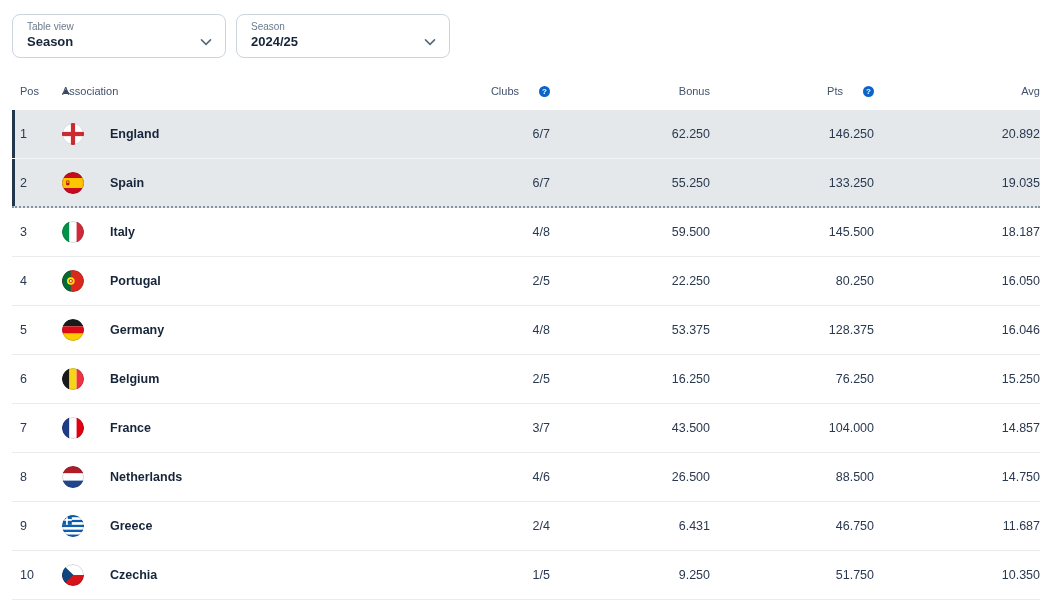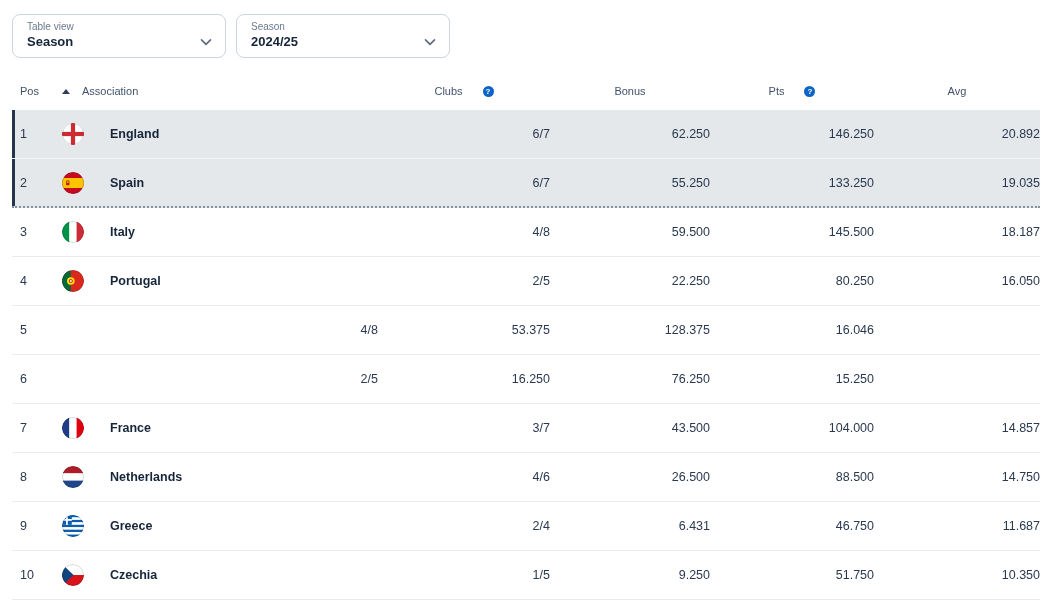--- a/index.html
+++ b/index.html
@@ -30,24 +30,24 @@
   .select-chevron{position:absolute;right:13px;top:50%;transform:translateY(-45%);display:block;height:8px;}
   .table-wrap{margin-left:12px;margin-top:14px;}
   .grid-row{
     display:grid;
     grid-template-columns:48px 318px 172px 160px 164px 166px;
     align-items:center;width:1028px;
   }
   .header-row{height:38px;font-size:11px;color:var(--text-header);}
   .hcell{display:flex;align-items:center;gap:20px;}
   .hcell.left{justify-content:flex-start;}
-  .hcell.center{justify-content:center;}
+  .hcell.center{justify-content:flex-end;}
   .hcell{cursor:pointer;}
   .pos-pad{padding-left:8px;}
-  .assoc-pad{padding-left:2px;margin-left:20px;}
+  .assoc-pad{padding-left:2px;}
   .sort-arrow{
     width:0;height:0;border-left:4px solid transparent;border-right:4px solid transparent;
     border-bottom:5px solid #2e3f58;display:inline-block;margin-left:3px;
   }
   .help-icon{
     width:11px;height:11px;border-radius:50%;background:var(--accent-blue);color:#fff;
     font-size:8px;font-weight:700;line-height:11px;text-align:center;display:inline-block;
     cursor:pointer;
   }
   .row{
@@ -213,27 +213,63 @@
           </span>
       <span class="assoc-name">Portugal</span>
     </div>
     <div class="num">2/5</div>
     <div class="num">22.250</div>
     <div class="num">80.250</div>
     <div class="num">16.050</div>
   </div>
       <div class="grid-row row">
     <div class="pos-pad">5</div>
+    <div class="assoc-cell">
+      <span class="flag">
+            <svg class="flag" viewBox="0 0 22 22" aria-hidden="true">
+              <defs>
+                <clipPath id="cp-germany">
+                  <circle cx="11" cy="11" r="11"></circle>
+                </clipPath>
+              </defs>
+              <g clip-path="url(#cp-germany)">
+                <rect width="22" height="7.4" fill="#1a1a1a"></rect>
+                <rect y="7.4" width="22" height="7.2" fill="#dd0b15"></rect>
+                <rect y="14.6" width="22" height="7.4" fill="#ffcc00"></rect>
+              </g>
+              <circle cx="11" cy="11" r="10.5" fill="none" stroke="rgba(20,40,60,0.18)" stroke-width="1"></circle>
+            </svg>
+          </span>
+      <span class="assoc-name">Germany</span>
+    </div>
     <div class="num">4/8</div>
     <div class="num">53.375</div>
     <div class="num">128.375</div>
     <div class="num">16.046</div>
   </div>
       <div class="grid-row row">
     <div class="pos-pad">6</div>
+    <div class="assoc-cell">
+      <span class="flag">
+            <svg class="flag" viewBox="0 0 22 22" aria-hidden="true">
+              <defs>
+                <clipPath id="cp-belgium">
+                  <circle cx="11" cy="11" r="11"></circle>
+                </clipPath>
+              </defs>
+              <g clip-path="url(#cp-belgium)">
+                <rect width="7.4" height="22" fill="#1a1a1a"></rect>
+                <rect x="7.4" width="7.2" height="22" fill="#f7d618"></rect>
+                <rect x="14.6" width="7.4" height="22" fill="#ef3340"></rect>
+              </g>
+              <circle cx="11" cy="11" r="10.5" fill="none" stroke="rgba(20,40,60,0.18)" stroke-width="1"></circle>
+            </svg>
+          </span>
+      <span class="assoc-name">Belgium</span>
+    </div>
     <div class="num">2/5</div>
     <div class="num">16.250</div>
     <div class="num">76.250</div>
     <div class="num">15.250</div>
   </div>
       <div class="grid-row row">
     <div class="pos-pad">7</div>
     <div class="assoc-cell">
       <span class="flag">
             <svg class="flag" viewBox="0 0 22 22" aria-hidden="true">

